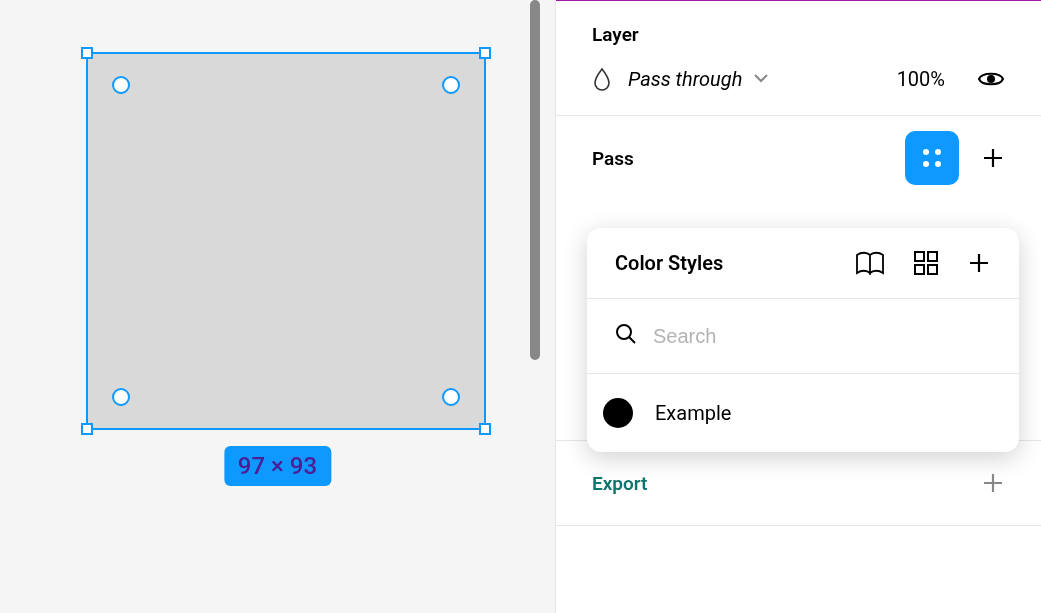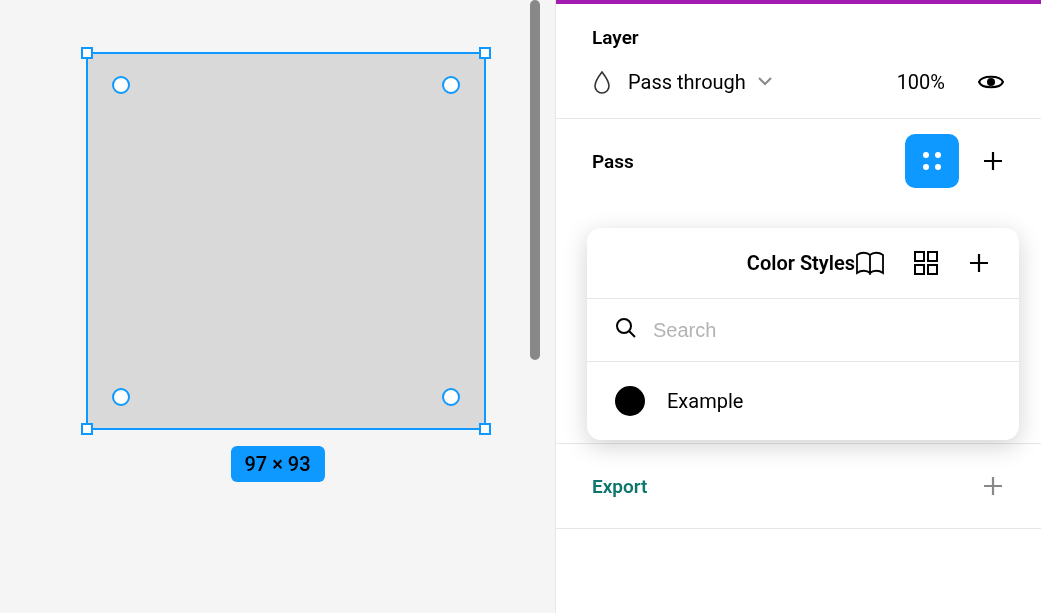--- a/index.html
+++ b/index.html
@@ -51,24 +51,24 @@
     .corner-circle.tl { left: 24px; top: 22px; }
     .corner-circle.tr { right: 24px; top: 22px; }
     .corner-circle.bl { left: 24px; bottom: 22px; }
     .corner-circle.br { right: 24px; bottom: 22px; }
     .size-badge {
       position: absolute;
       left: 50%;
       transform: translateX(-50%);
       top: 446px;
       background: #0d99ff;
-      color: #000000;
+      color: #4c1d95;
       padding: 6px 14px;
       border-radius: 6px;
-      font-size: 20px;
+      font-size: 24px;
       font-weight: 500;
     }
     .scrollbar-track {
       position: absolute;
       left: 530px;
       top: 0;
       width: 10px;
       height: 360px;
       background: #888;
       border-radius: 5px;
@@ -89,33 +89,34 @@
     .section-head {
       display: flex;
       align-items: center;
       justify-content: space-between;
       height: 66px;
     }
     .section-title {
       font-size: 19px;
       font-weight: 600;
     }
-    .layer-section { border-top: 4px solid #a21caf; }
+    .layer-section { border-top: 1px solid #a21caf; }
     .layer-row {
       display: flex;
       align-items: center;
       gap: 16px;
       padding-bottom: 24px;
       font-size: 20px;
     }
     .layer-row .blend {
       flex: 1;
       display: flex;
       align-items: center;
       gap: 12px;
+      font-style: italic;
     }
     .layer-row .opacity {
       margin-right: 16px;
     }
     .fill-section .section-head {
       height: 84px;
     }
     .fill-controls {
       display: flex;
       align-items: center;
@@ -144,56 +145,56 @@
       top: 228px;
       width: 432px;
       background: #fff;
       border-radius: 14px;
       box-shadow: 0 6px 24px rgba(0,0,0,0.18);
       z-index: 10;
     }
     .popover-header {
       display: flex;
       align-items: center;
-      justify-content: flex-end;
+      justify-content: space-between;
       padding: 22px 28px;
     }
     .popover-title {
       font-size: 20px;
       font-weight: 600;
     }
     .popover-icons {
       display: flex;
       align-items: center;
       gap: 28px;
     }
     .popover-search {
       border-top: 1px solid #e6e6e6;
       display: flex;
       align-items: center;
       gap: 16px;
-      padding: 18px 28px;
+      padding: 24px 28px;
     }
     .popover-search input {
       border: none;
       outline: none;
       font-size: 20px;
       flex: 1;
       color: #000;
     }
     .popover-search input::placeholder { color: #b3b3b3; }
     .popover-list {
       border-top: 1px solid #e6e6e6;
       padding: 8px 0;
     }
     .style-item {
       display: flex;
       align-items: center;
       gap: 22px;
-      padding: 16px 28px;
+      padding: 16px 16px;
       font-size: 20px;
       cursor: pointer;
     }
     .swatch {
       width: 30px;
       height: 30px;
       border-radius: 50%;
       background: #000;
     }
     .export-section .section-head {

